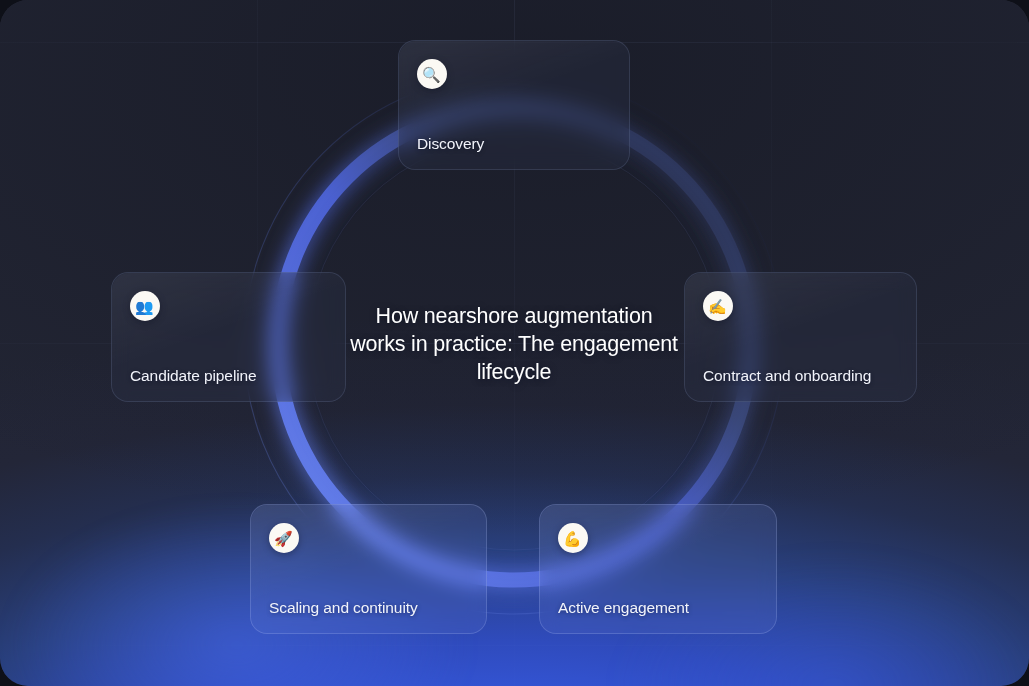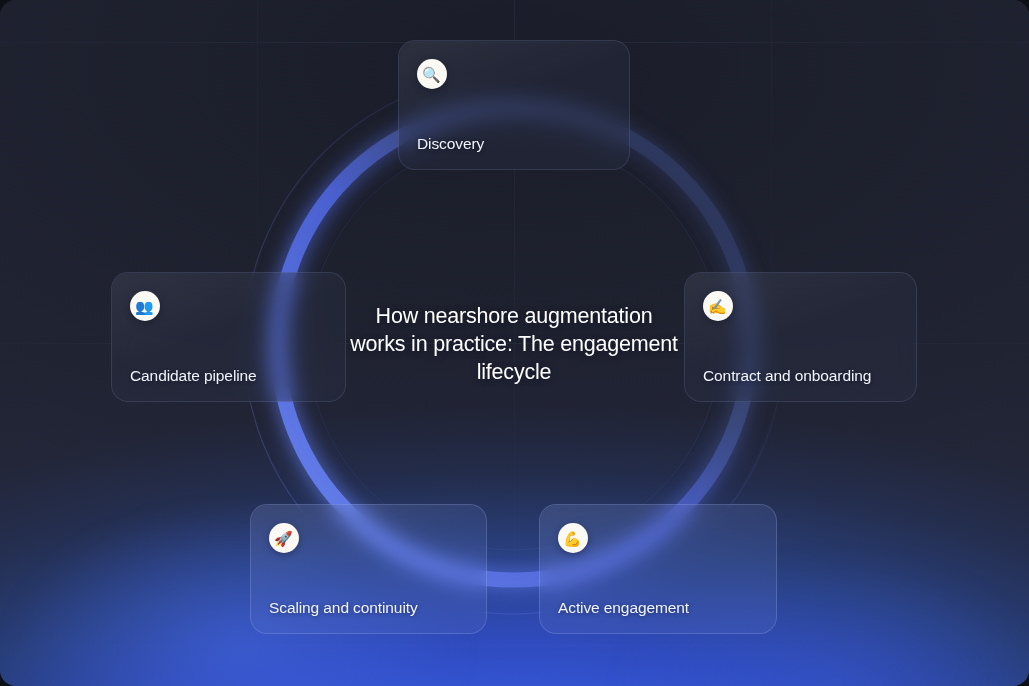--- a/index.html
+++ b/index.html
@@ -7,21 +7,21 @@
     width:1029px; height:686px;
     background:#0e1018;
     font-family:"Liberation Sans", sans-serif;
     overflow:hidden;
   }
 
   
   .stage{
     position:relative;
     width:1029px; height:686px;
-    border-radius:16px;
+    border-radius:28px;
     overflow:hidden;
     background:#222534;
     isolation:isolate;
   }
 
   
   .bg-base{
     position:absolute; inset:0;
     background:
       radial-gradient(115% 72% at 50% 118%, #3f63ef 0%, #3659e0 18%, #2f4bbd 34%, #29407f 52%, #242e4f 68%, #232638 82%, #222534 100%);

